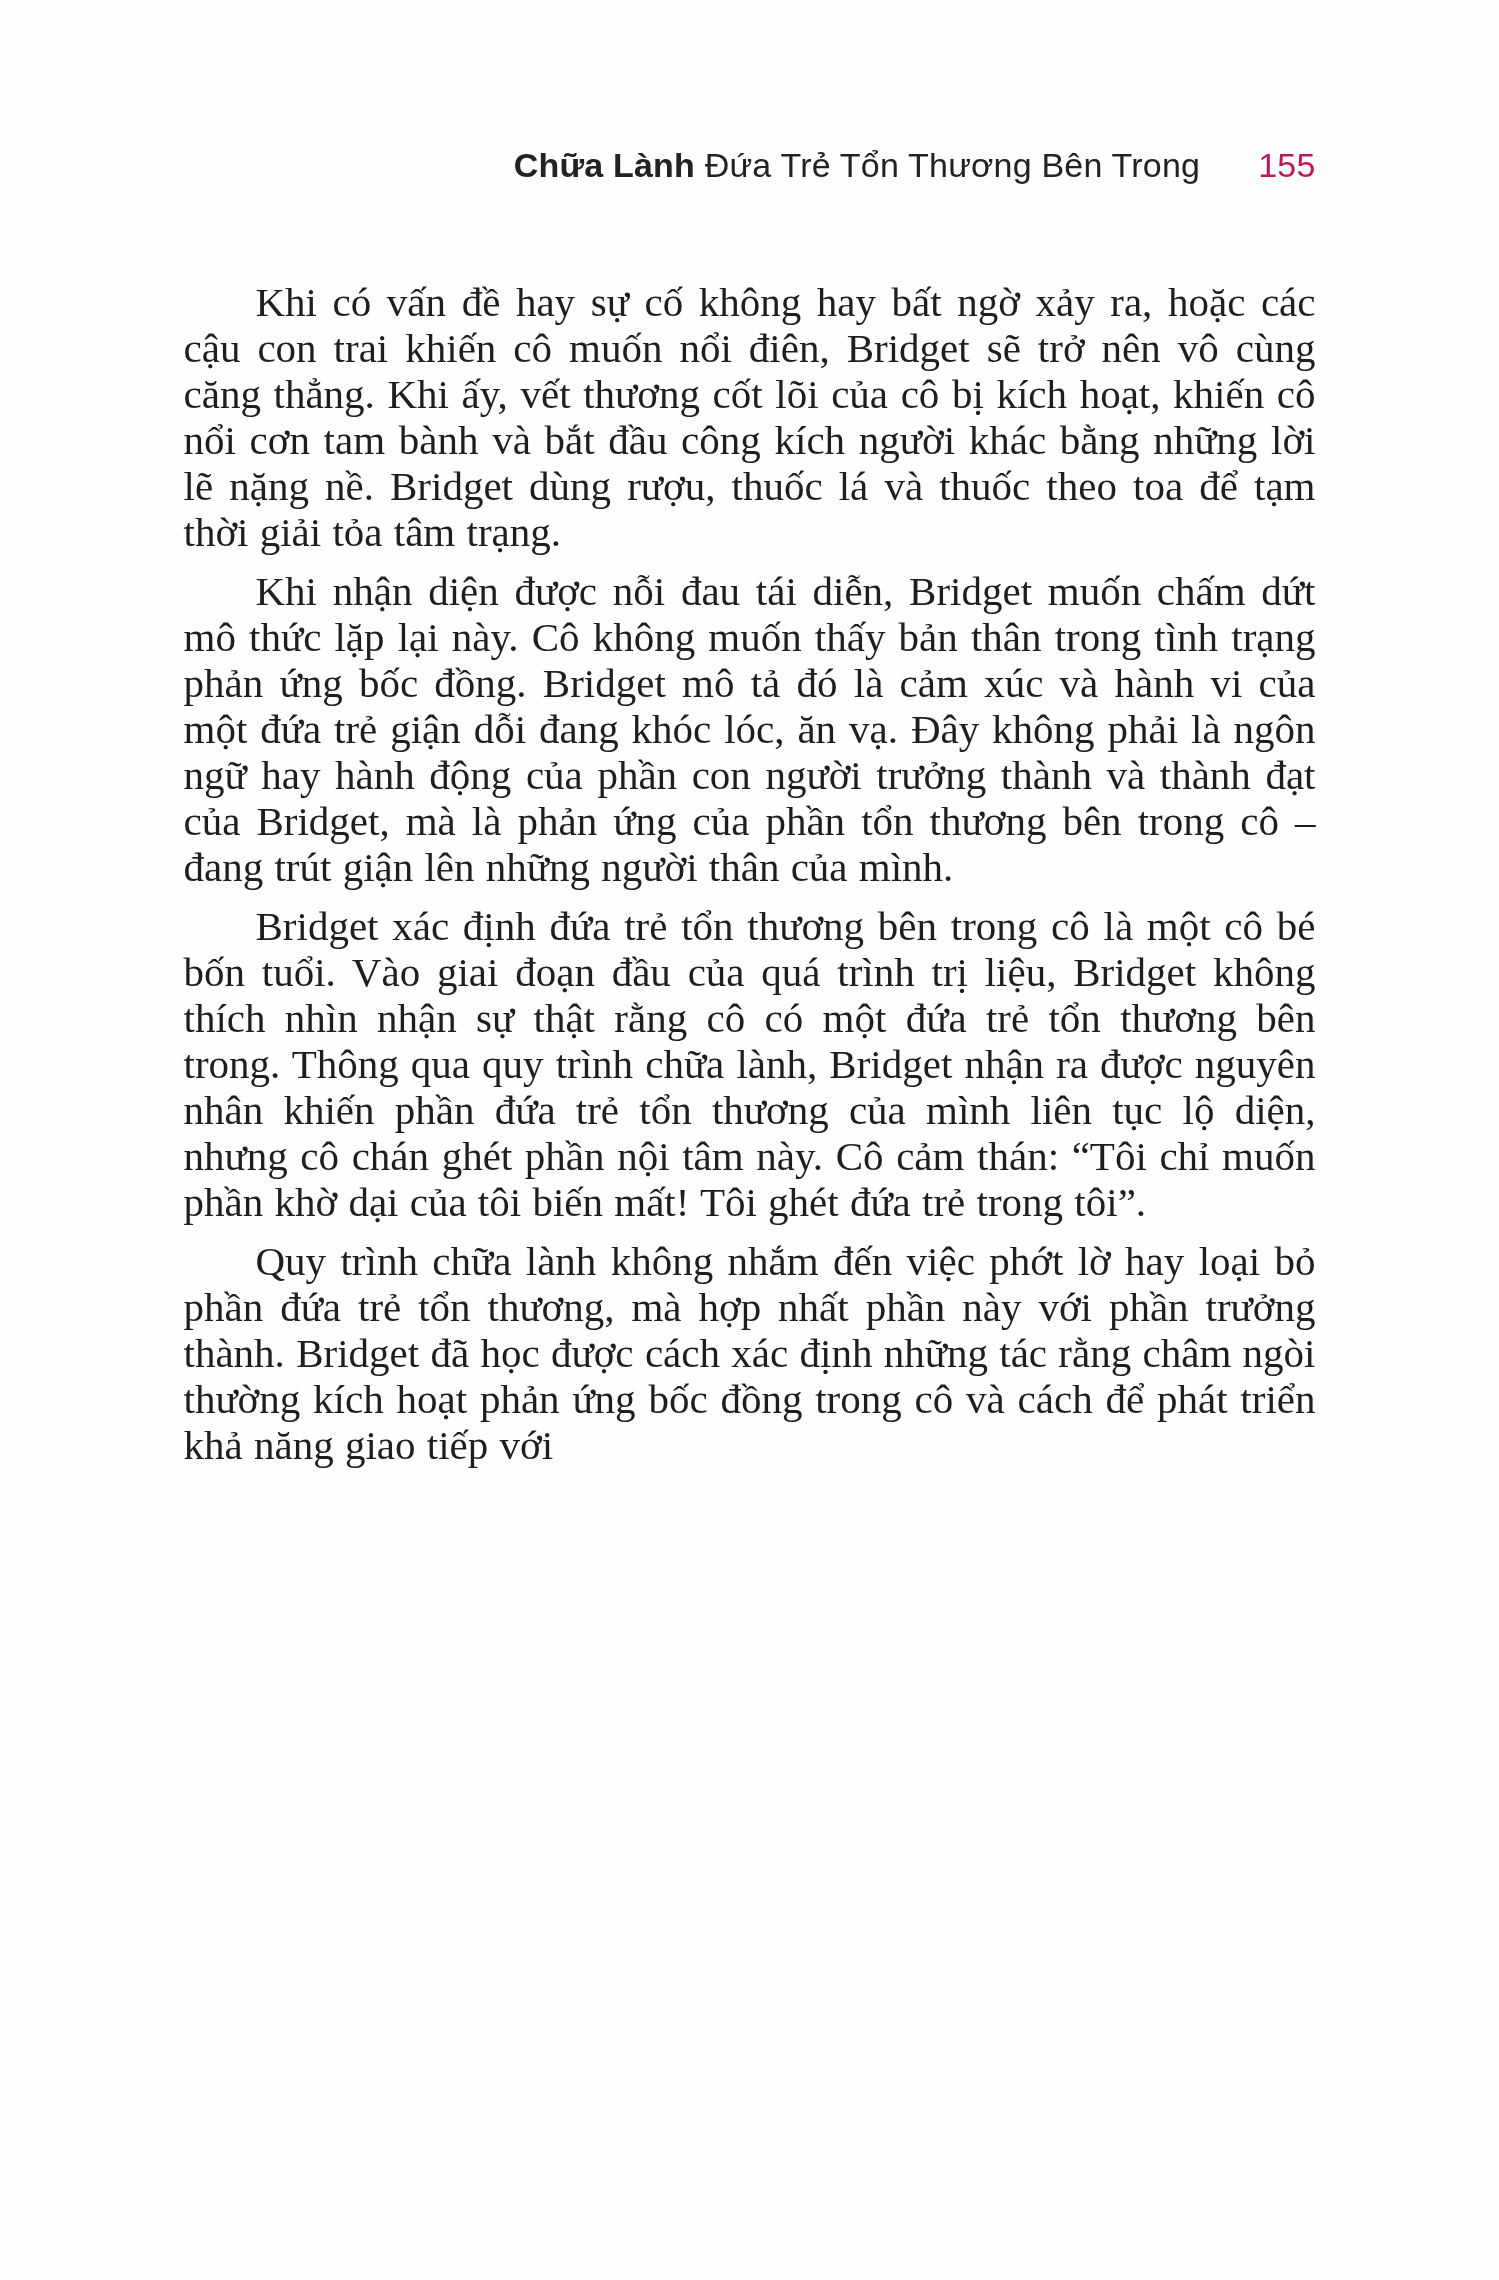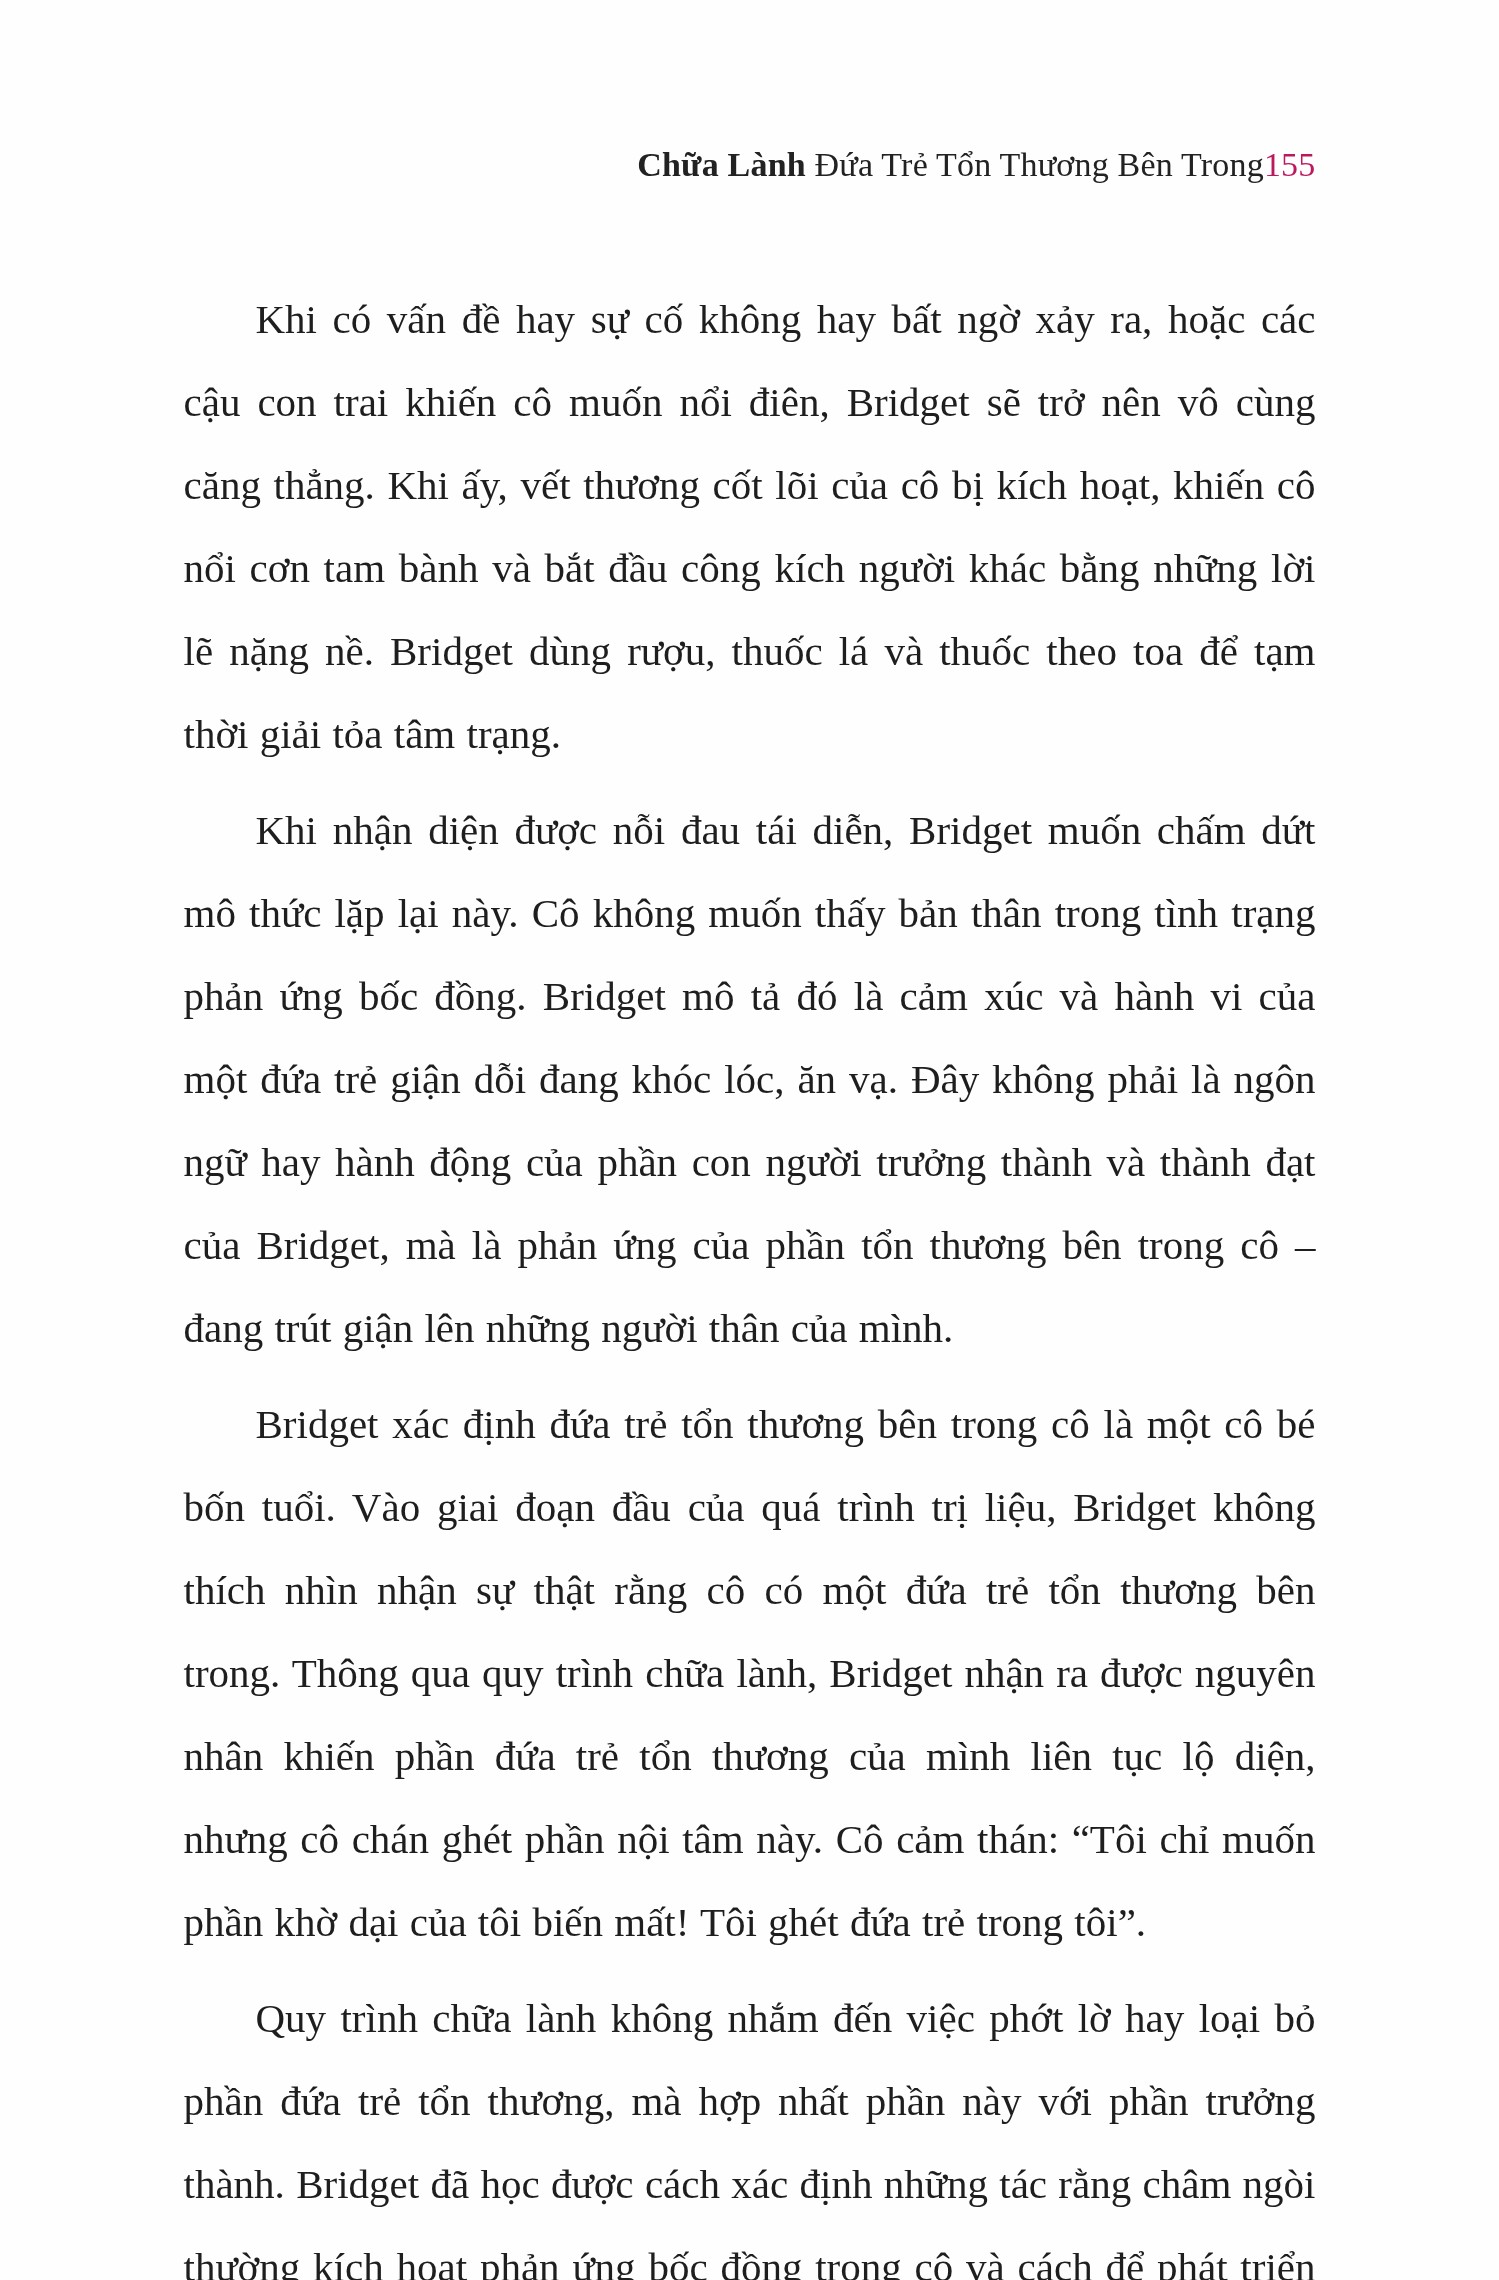--- a/index.html
+++ b/index.html
@@ -23,21 +23,22 @@
     width: 1132px;
     margin: 0 auto;
   }
 
   
   .page-header {
     margin-top: 146px;
     display: flex;
     justify-content: flex-end;
     align-items: center;
-    font-family: Liberation Serif, serif;
+    gap: 58px;
+    font-family: Liberation Sans, sans-serif;
     font-size: 34px;
     color: #222222;
     letter-spacing: 0.2px;
     white-space: nowrap;
   }
 
   .page-header .head-title {
     display: inline;
   }
 
@@ -54,21 +55,21 @@
     color: #be185d;
   }
 
   
   .page-body {
     margin-top: 94px;
   }
 
   .page-body p {
     font-size: 41px;
-    line-height: 83px;
+    line-height: 46px;
     text-align: justify;
     text-indent: 72px;
     margin-bottom: 13px;
     word-spacing: 1px;
   }
 
   .page-body p:last-child {
     margin-bottom: 0;
   }
 </style>

